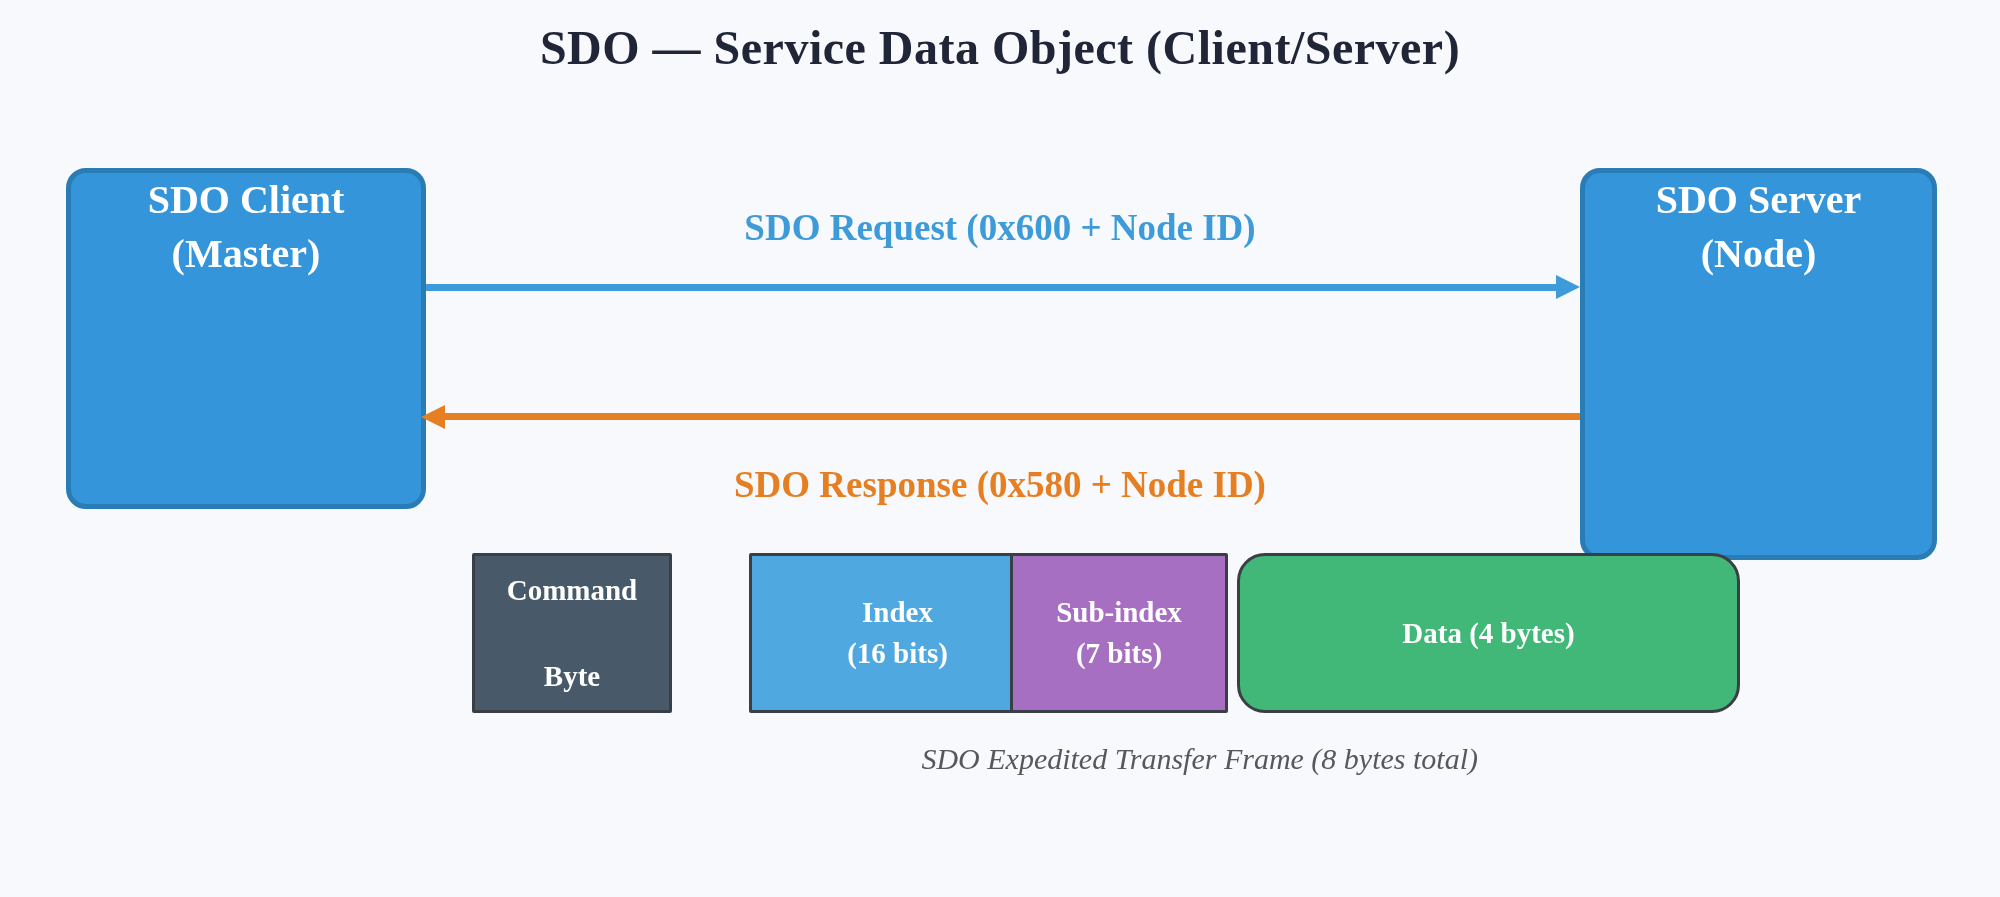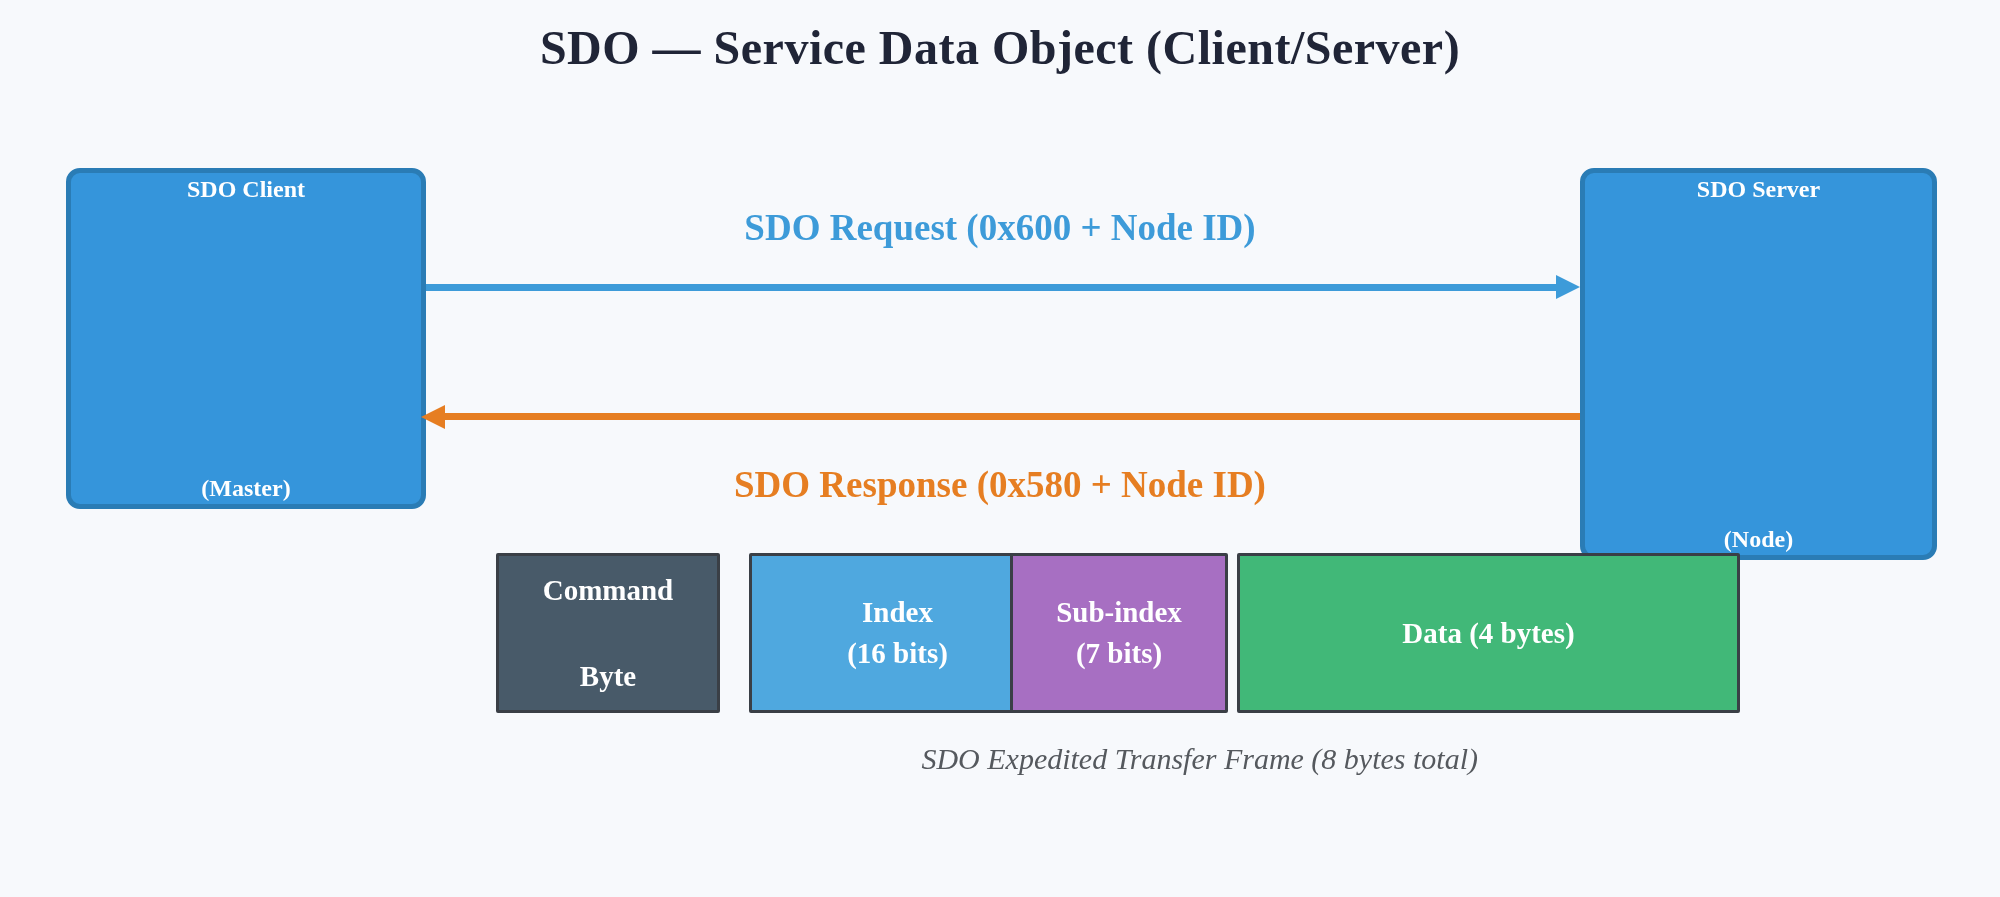--- a/index.html
+++ b/index.html
@@ -23,25 +23,25 @@
     text-align: center;
     font-size: 48px; font-weight: bold;
     color: var(--title-text, #202537);
     letter-spacing: 0.5px;
   }
 
   
   .node {
     background: var(--node-fill, #3595db);
     border: 5px solid var(--node-border, #2a7cb5);
-    border-radius: 14px;
+    border-radius: 20px;
     display: flex; flex-direction: column;
-    align-items: center; justify-content: space-between;
+    align-items: center; justify-content: flex-start;
     color: var(--node-text, #ffffff);
-    font-size: 24px; font-weight: bold;
+    font-size: 40px; font-weight: bold;
     line-height: 1.35; text-align: center;
   }
   .node-client { left: 66px;  top: 168px; width: 360px; height: 341px; }
   .node-server { left: 1580px; top: 168px; width: 357px; height: 392px; }
 
   
   .msg-label {
     left: 500px; width: 1000px;
     text-align: center;
     font-size: 37px; font-weight: bold;
@@ -71,24 +71,24 @@
   .field {
     top: 553px; height: 160px;
     border: 3px solid var(--field-border, #3a3f46);
     border-radius: 2px;
     display: flex; flex-direction: column;
     align-items: center; justify-content: center;
     color: #ffffff;
     font-size: 29px; font-weight: bold;
     line-height: 1.4; text-align: center;
   }
-  .f-cmd  { left: 496px;  width: 224px; background: var(--field-command-fill, #485a69); gap: 45px; }
+  .f-cmd  { left: 472px;  width: 200px; background: var(--field-command-fill, #485a69); gap: 45px; }
   .f-idx  { left: 703px;  width: 297px; background: var(--field-index-fill, #4fa8df); margin-left: 46px; }
   .f-sub  { left: 1010px; width: 218px; background: var(--field-subindex-fill, #a76fc2); }
-  .f-data { left: 1237px; width: 503px; background: var(--field-data-fill, #41b878); }
+  .f-data { left: 1237px; width: 503px; background: var(--field-data-fill, #41b878); border-radius: 28px; }
 
   .caption {
     left: 478px; top: 742px; width: 1000px;
     text-align: right;
     font-style: italic;
     font-size: 30px;
     color: var(--caption-text, #55595e);
   }
 </style>
 </head>

